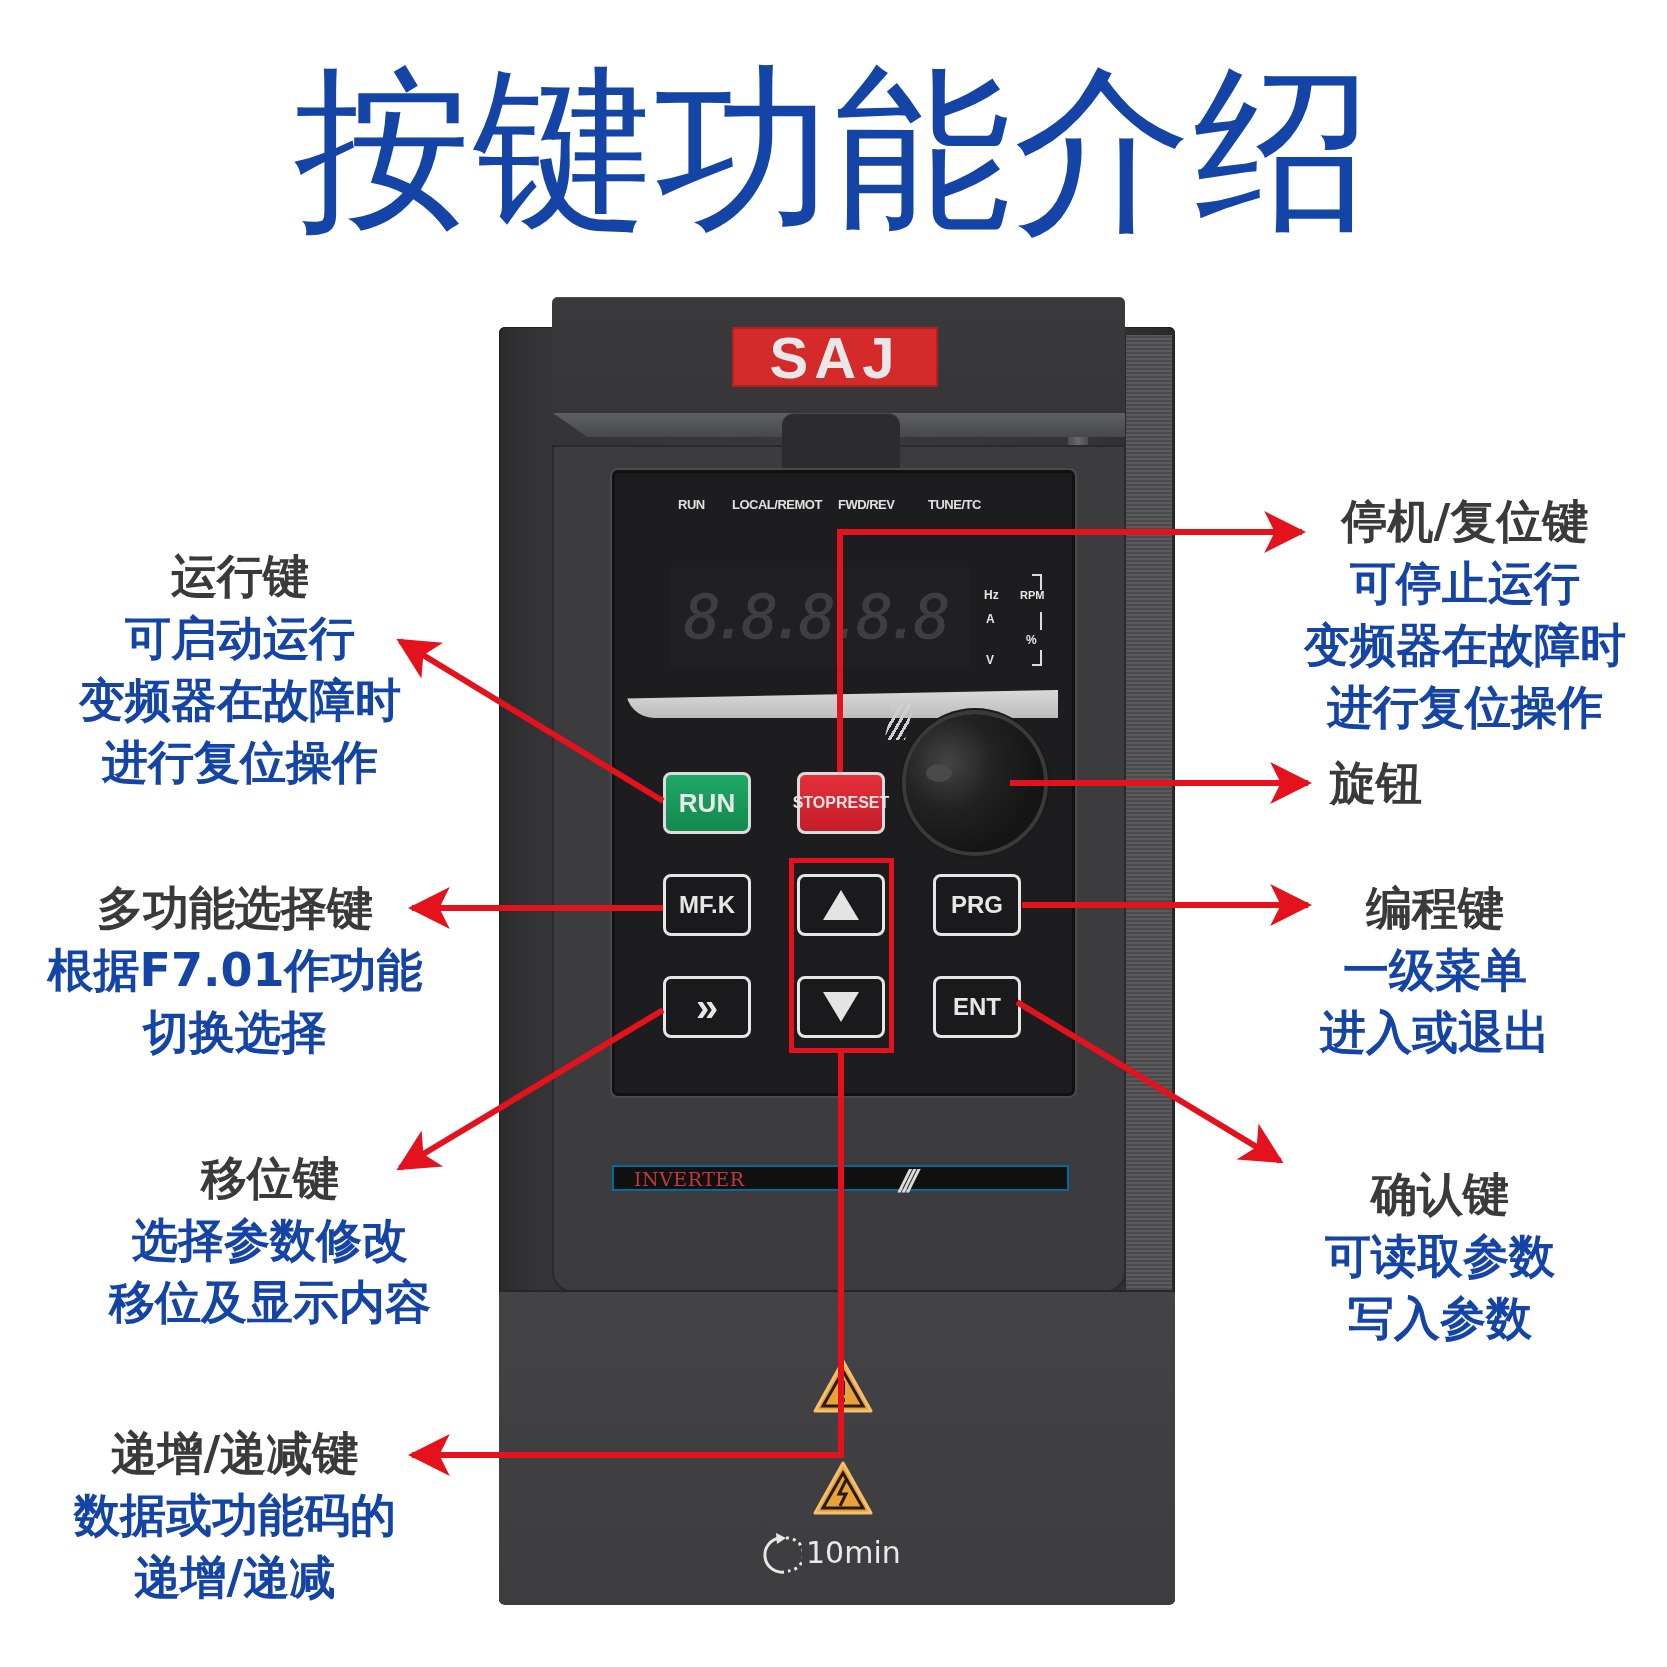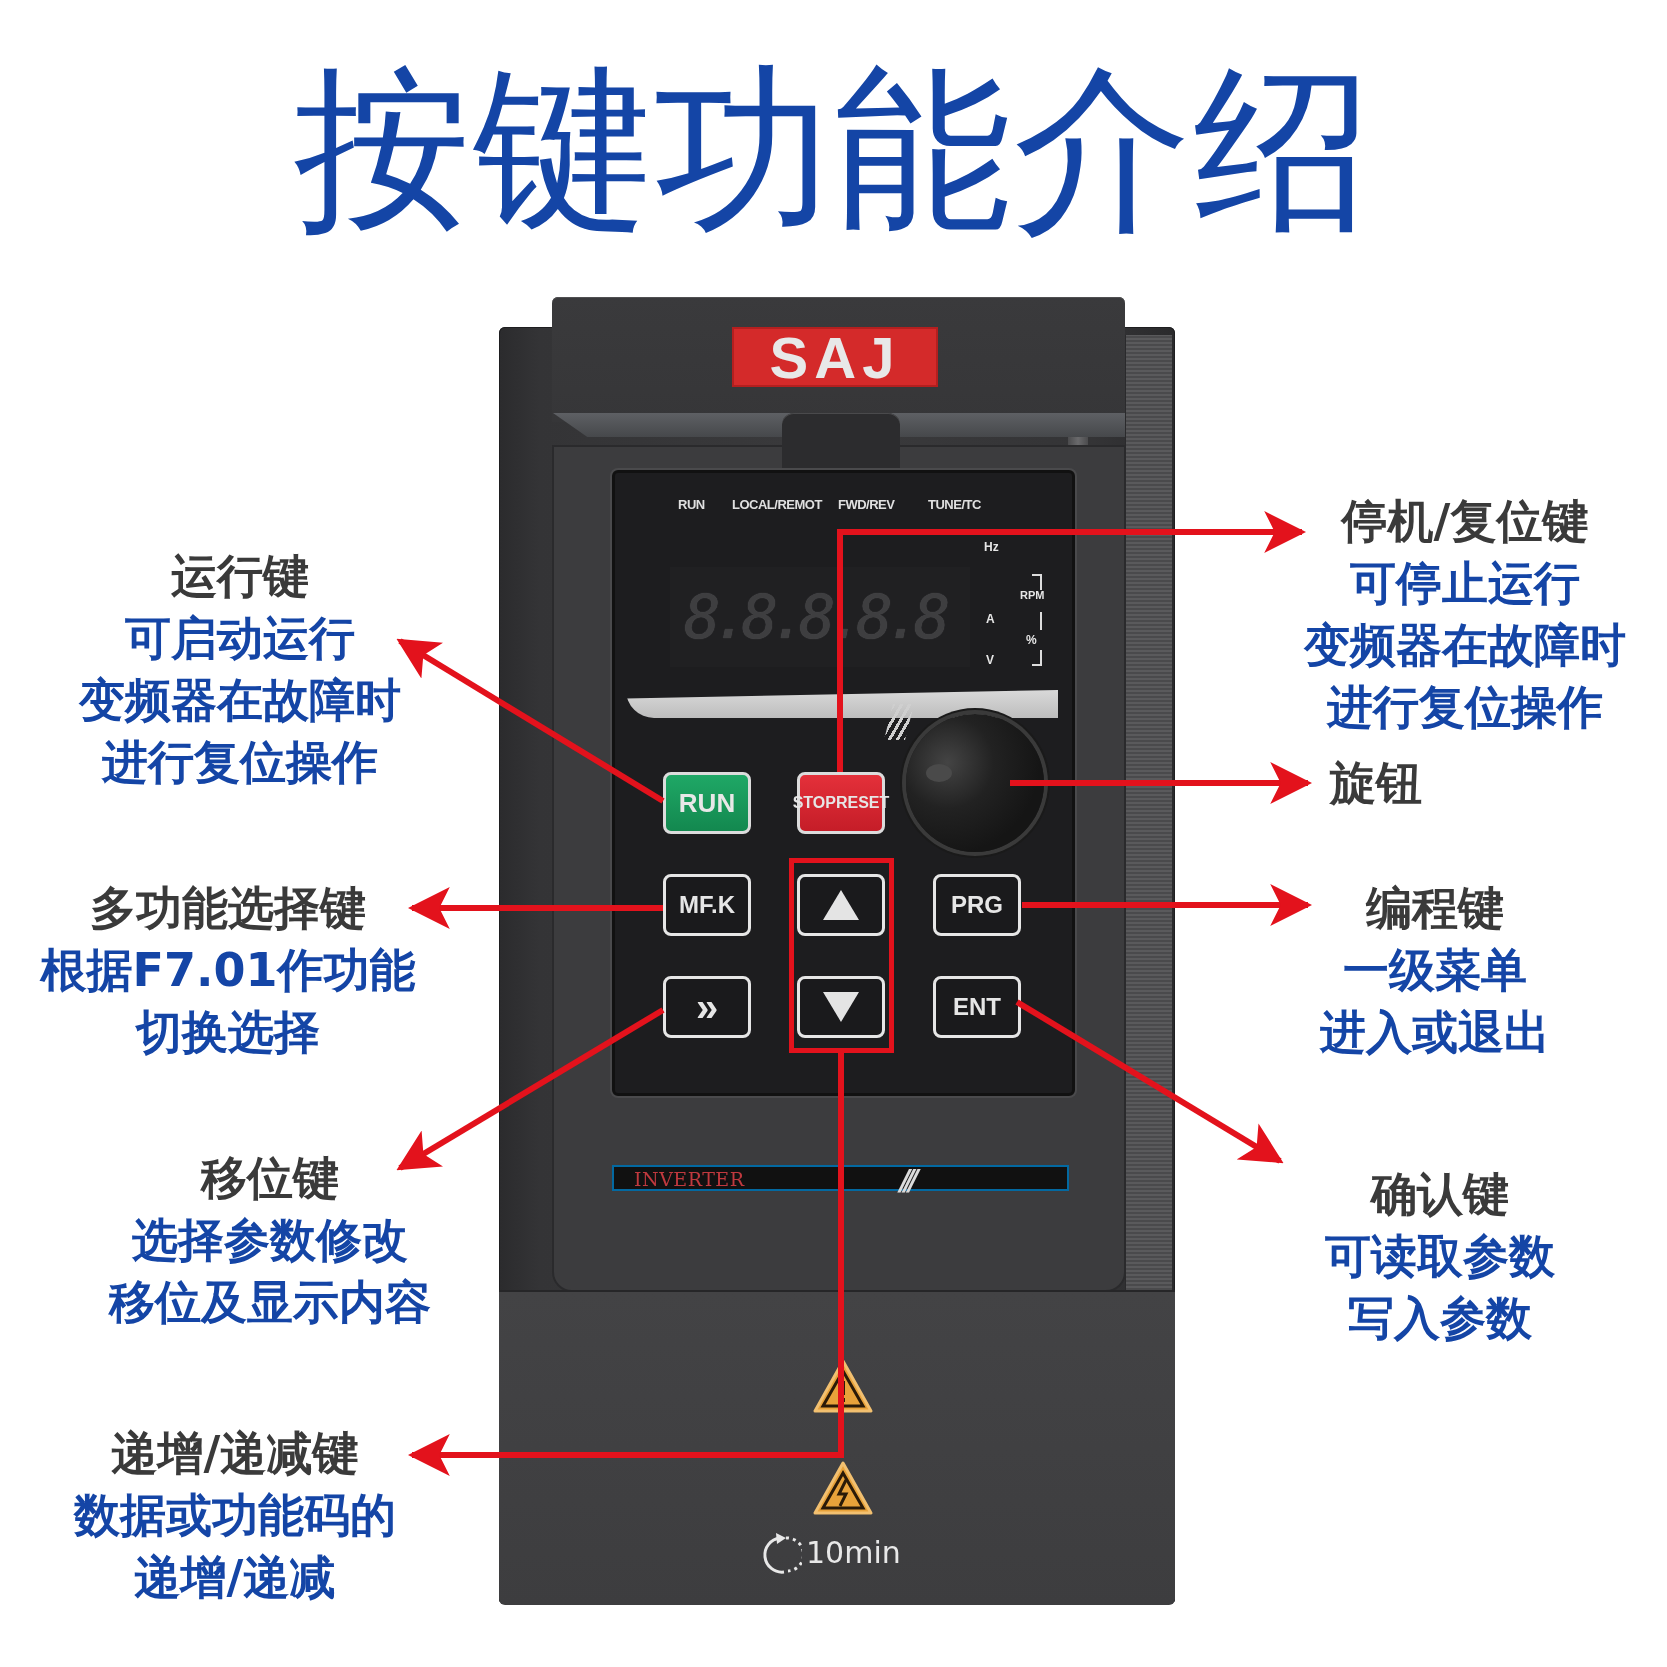--- a/index.html
+++ b/index.html
@@ -96,21 +96,21 @@
 
   <div class="panel"></div>
 
   <span class="ind" style="left:678px">RUN</span>
   <span class="ind" style="left:732px">LOCAL/REMOT</span>
   <span class="ind" style="left:838px">FWD/REV</span>
   <span class="ind" style="left:928px">TUNE/TC</span>
 
   <div class="display"></div>
   <div class="digits">8.8.8.8.8</div>
-  <span class="unit" style="left:984px; top:540px">Hz</span>
+  <span class="unit" style="left:984px; top:588px">Hz</span>
   <span class="unit" style="left:1020px; top:589px; font-size:11px">RPM</span>
   <span class="unit" style="left:986px; top:612px">A</span>
   <span class="unit" style="left:1026px; top:633px">%</span>
   <span class="unit" style="left:986px; top:653px">V</span>
   <div class="bracket" style="top:574px; height:14px; border-top:2px solid #ddd;"></div>
   <div class="bracket" style="top:612px; height:18px;"></div>
   <div class="bracket" style="top:650px; height:14px; border-bottom:2px solid #ddd;"></div>
 
   <div class="swoosh"></div>
 
@@ -206,21 +206,21 @@
   <div class="h">停机/复位键</div>
   <div class="d">可停止运行</div>
   <div class="d">变频器在故障时</div>
   <div class="d">进行复位操作</div>
 </div>
 
 <div class="anno" style="left:1330px; top:752px; width:120px; text-align:left">
   <div class="h">旋钮</div>
 </div>
 
-<div class="anno" style="left:3px; top:877px; width:450px">
+<div class="anno" style="left:10px; top:877px; width:450px">
   <div class="h">多功能选择键</div>
   <div class="d">根据F7.01作功能</div>
   <div class="d">切换选择</div>
 </div>
 
 <div class="anno" style="left:1270px; top:877px; width:330px">
   <div class="h">编程键</div>
   <div class="d">一级菜单</div>
   <div class="d">进入或退出</div>
 </div>

